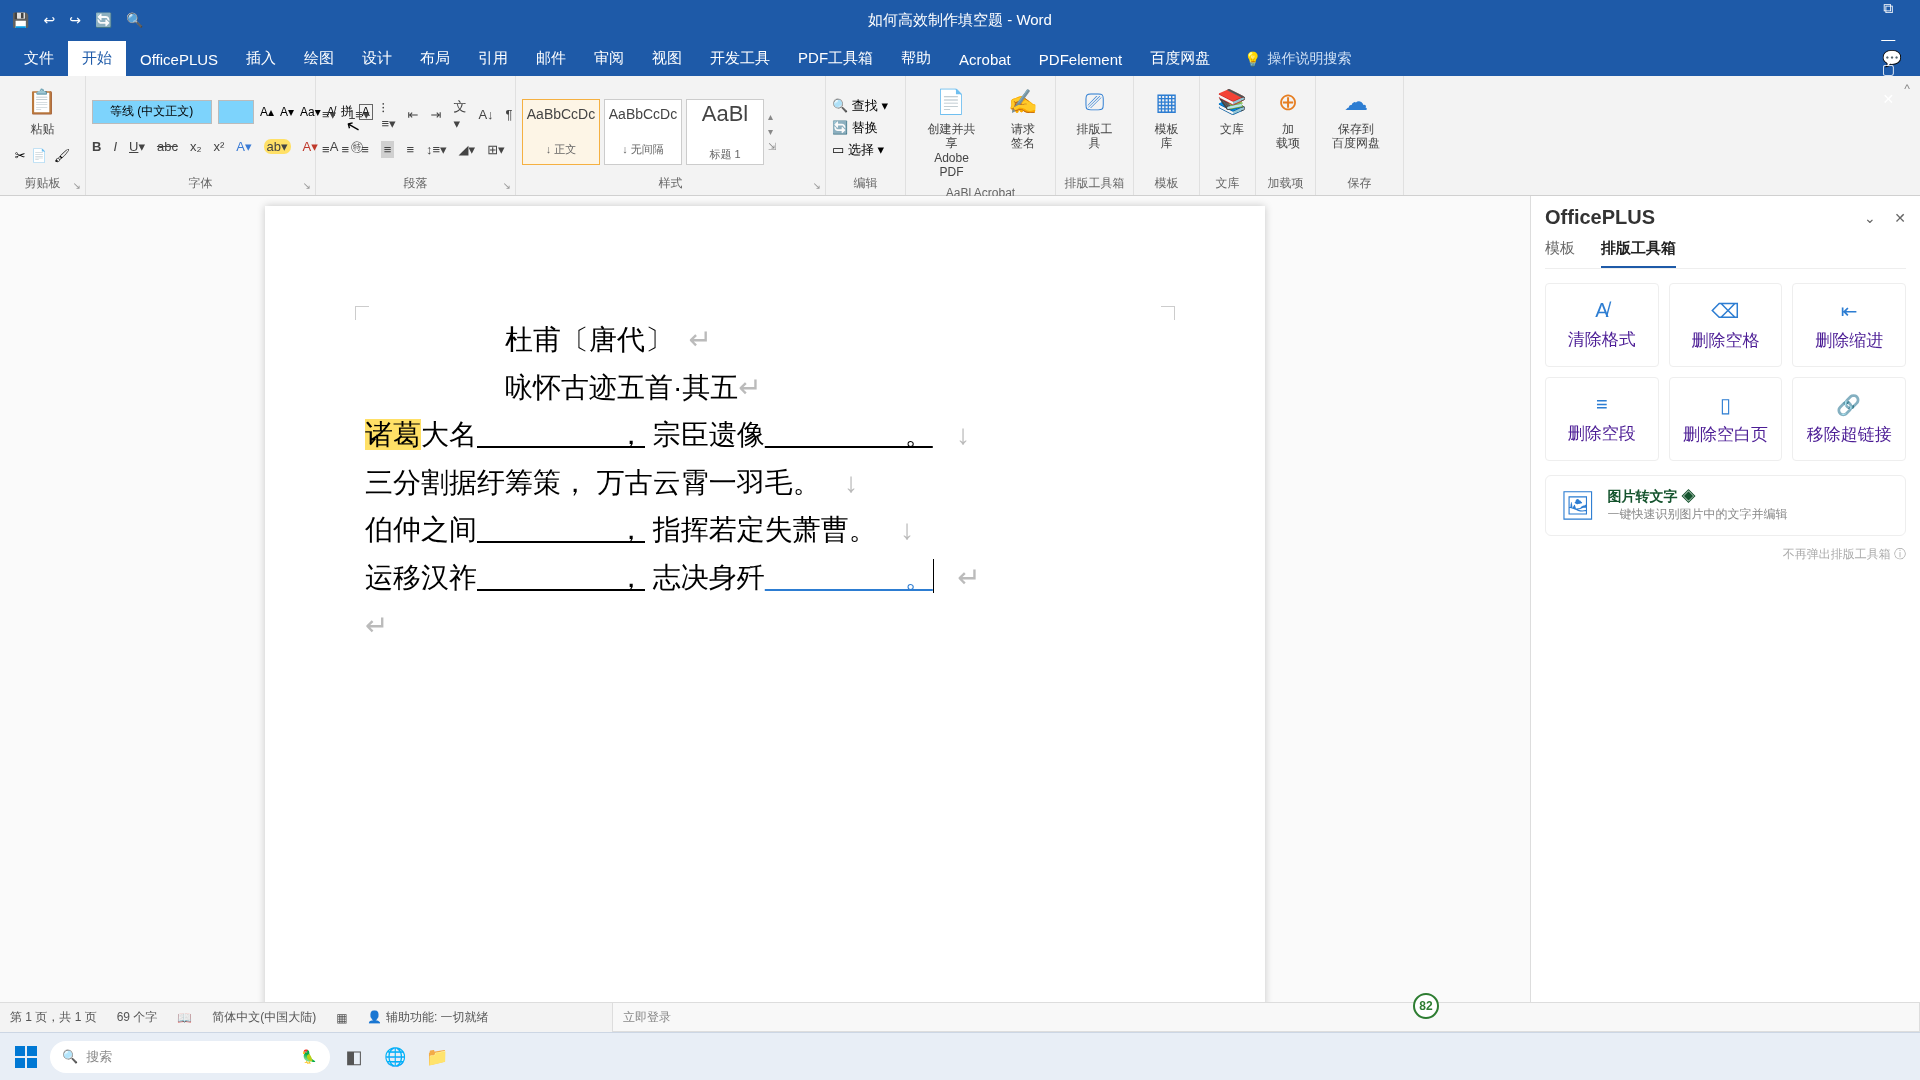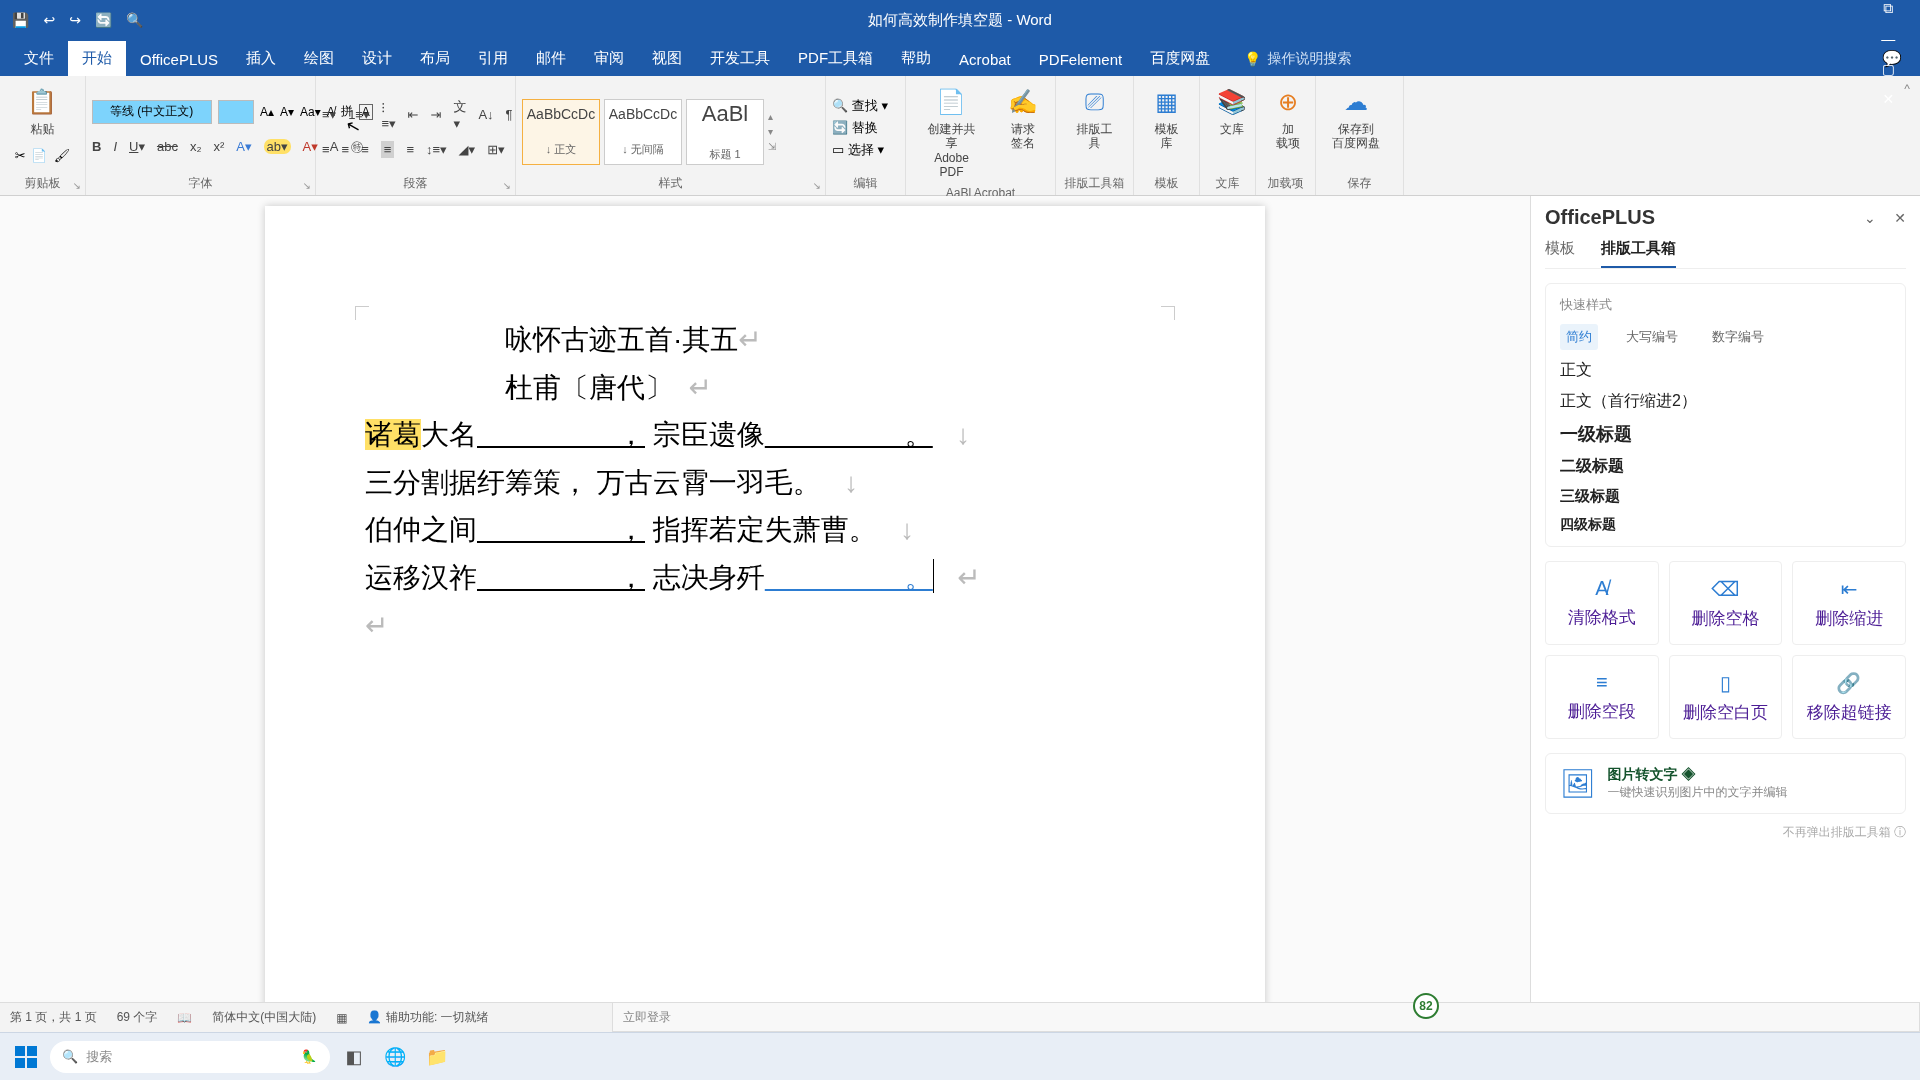--- a/index.html
+++ b/index.html
@@ -323,22 +323,22 @@
 </div>
 
 <div class="cursor-arrow">↖</div>
 
 <div class="main">
   <div class="doc-area">
     <div class="page">
       <div class="corner-tl"></div>
       <div class="corner-tr"></div>
       <div class="pm">
+        <div style="padding-left:140px;"><span>杜甫〔唐代〕</span>&nbsp;&nbsp;<span class="para-mark">↵</span></div>
         <div style="padding-left:140px;"><span>咏怀古迹五首·其五</span><span class="para-mark">↵</span></div>
-        <div style="padding-left:140px;"><span>杜甫〔唐代〕</span>&nbsp;&nbsp;<span class="para-mark">↵</span></div>
         <div><span class="hl">诸葛</span><span>大名</span><span class="blank">＿＿＿＿＿，</span>&nbsp;<span>宗臣遗像</span><span class="blank">＿＿＿＿＿。</span>&nbsp;&nbsp;&nbsp;<span class="para-mark">↓</span></div>
         <div><span>三分割据纡筹策， 万古云霄一羽毛。</span>&nbsp;&nbsp;&nbsp;<span class="para-mark">↓</span></div>
         <div><span>伯仲之间</span><span class="blank">＿＿＿＿＿，</span>&nbsp;<span>指挥若定失萧曹。</span>&nbsp;&nbsp;&nbsp;<span class="para-mark">↓</span></div>
         <div><span>运移汉祚</span><span class="blank">＿＿＿＿＿，</span>&nbsp;<span>志决身歼</span><span class="blank" style="color:#2d7dd2;">＿＿＿＿＿。</span><span class="cursor"></span>&nbsp;&nbsp;&nbsp;<span class="para-mark">↵</span></div>
         <div><span class="para-mark">↵</span></div>
       </div>
     </div>
   </div>
 
   <div class="sidepanel">
@@ -347,36 +347,20 @@
       <div class="ctrl">
         <span>⌄</span>
         <span>✕</span>
       </div>
     </div>
     <div class="sp-tabs">
       <div class="t">模板</div>
       <div class="t active">排版工具箱</div>
     </div>
 
-    <div class="sp-section">
-      <div class="sec-title">快速样式</div>
-      <div class="sp-subtabs">
-        <span class="active">简约</span>
-        <span>大写编号</span>
-        <span>数字编号</span>
-      </div>
-      <div class="sp-style-list">
-        <div>正文</div>
-        <div>正文（首行缩进2）</div>
-        <div class="h1">一级标题</div>
-        <div class="h2">二级标题</div>
-        <div class="h3">三级标题</div>
-        <div class="h4">四级标题</div>
-      </div>
-    </div>
 
     <div class="sp-tools-grid">
       <div class="sp-tool">
           <div class="ico">A̸</div>
           <div class="lbl">清除格式</div>
         </div>
       <div class="sp-tool">
           <div class="ico">⌫</div>
           <div class="lbl">删除空格</div>
         </div>

